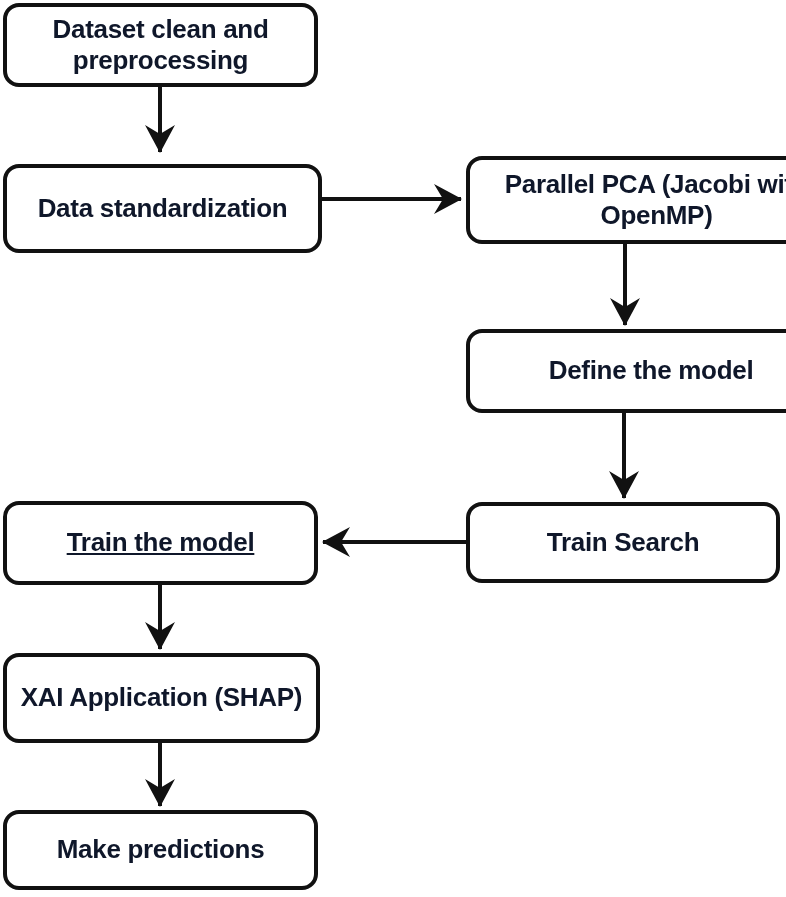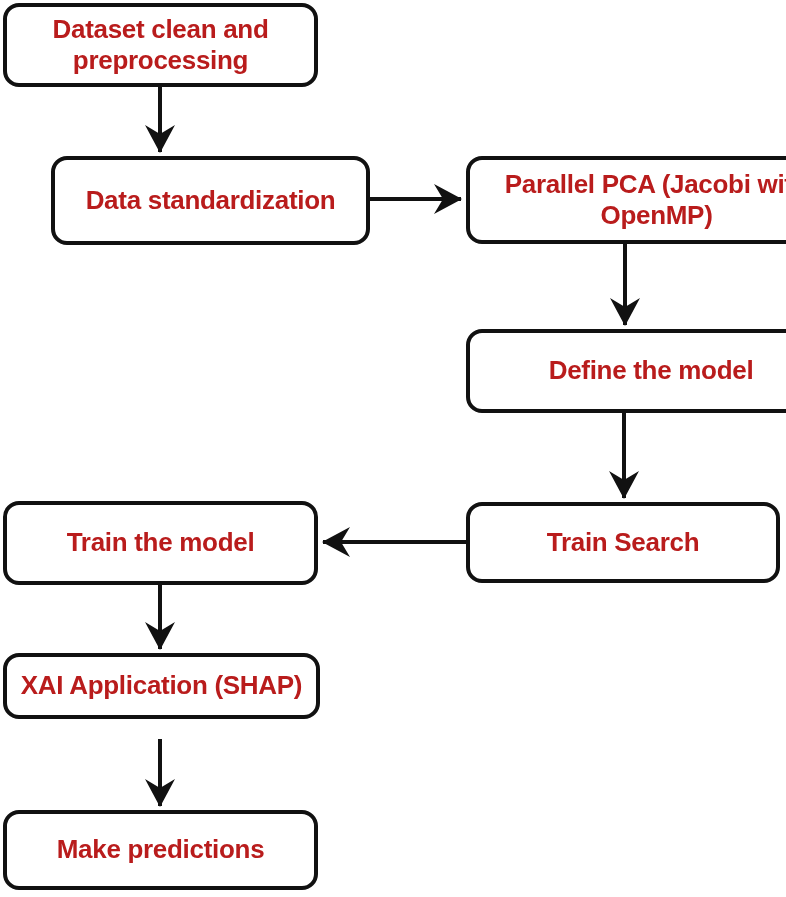--- a/index.html
+++ b/index.html
@@ -18,38 +18,38 @@
   .node {
     position: absolute;
     box-sizing: border-box;
     background: #ffffff;
     border: 4px solid #111111;
     border-radius: 16px;
     display: flex;
     align-items: center;
     justify-content: center;
     text-align: center;
-    color: #b91c1c;
+    color: #0f172a;
     font-weight: 700;
     font-size: 26px;
     line-height: 1.2;
     letter-spacing: -0.3px;
     padding: 2px 6px;
   }
   .node .label {
     white-space: pre-line;
   }
   
   #n-dataset  { left: 3px;   top: 3px;   width: 315px; height: 84px; }
-  #n-datastd  { left: 3px;   top: 156px; width: 319px; height: 89px; margin-left: 48px; }
+  #n-datastd  { left: 3px;   top: 164px; width: 319px; height: 89px; }
   #n-pca      { left: 466px; top: 156px; width: 381px; height: 88px; }
   #n-define   { left: 466px; top: 329px; width: 370px; height: 84px; }
   #n-grid     { left: 466px; top: 502px; width: 314px; height: 81px; }
-  #n-train    { left: 3px;   top: 501px; width: 315px; height: 84px; }
-  #n-xai      { left: 3px;   top: 653px; width: 317px; height: 66px; }
+  #n-train    { left: 3px;   top: 501px; width: 315px; height: 84px; text-decoration: underline; }
+  #n-xai      { left: 3px;   top: 653px; width: 317px; height: 90px; }
   #n-make     { left: 3px;   top: 810px; width: 315px; height: 80px; align-items: center; }
 
   .edges-svg {
     position: absolute;
     left: 0;
     top: 0;
     width: 786px;
     height: 897px;
     pointer-events: none;
   }

